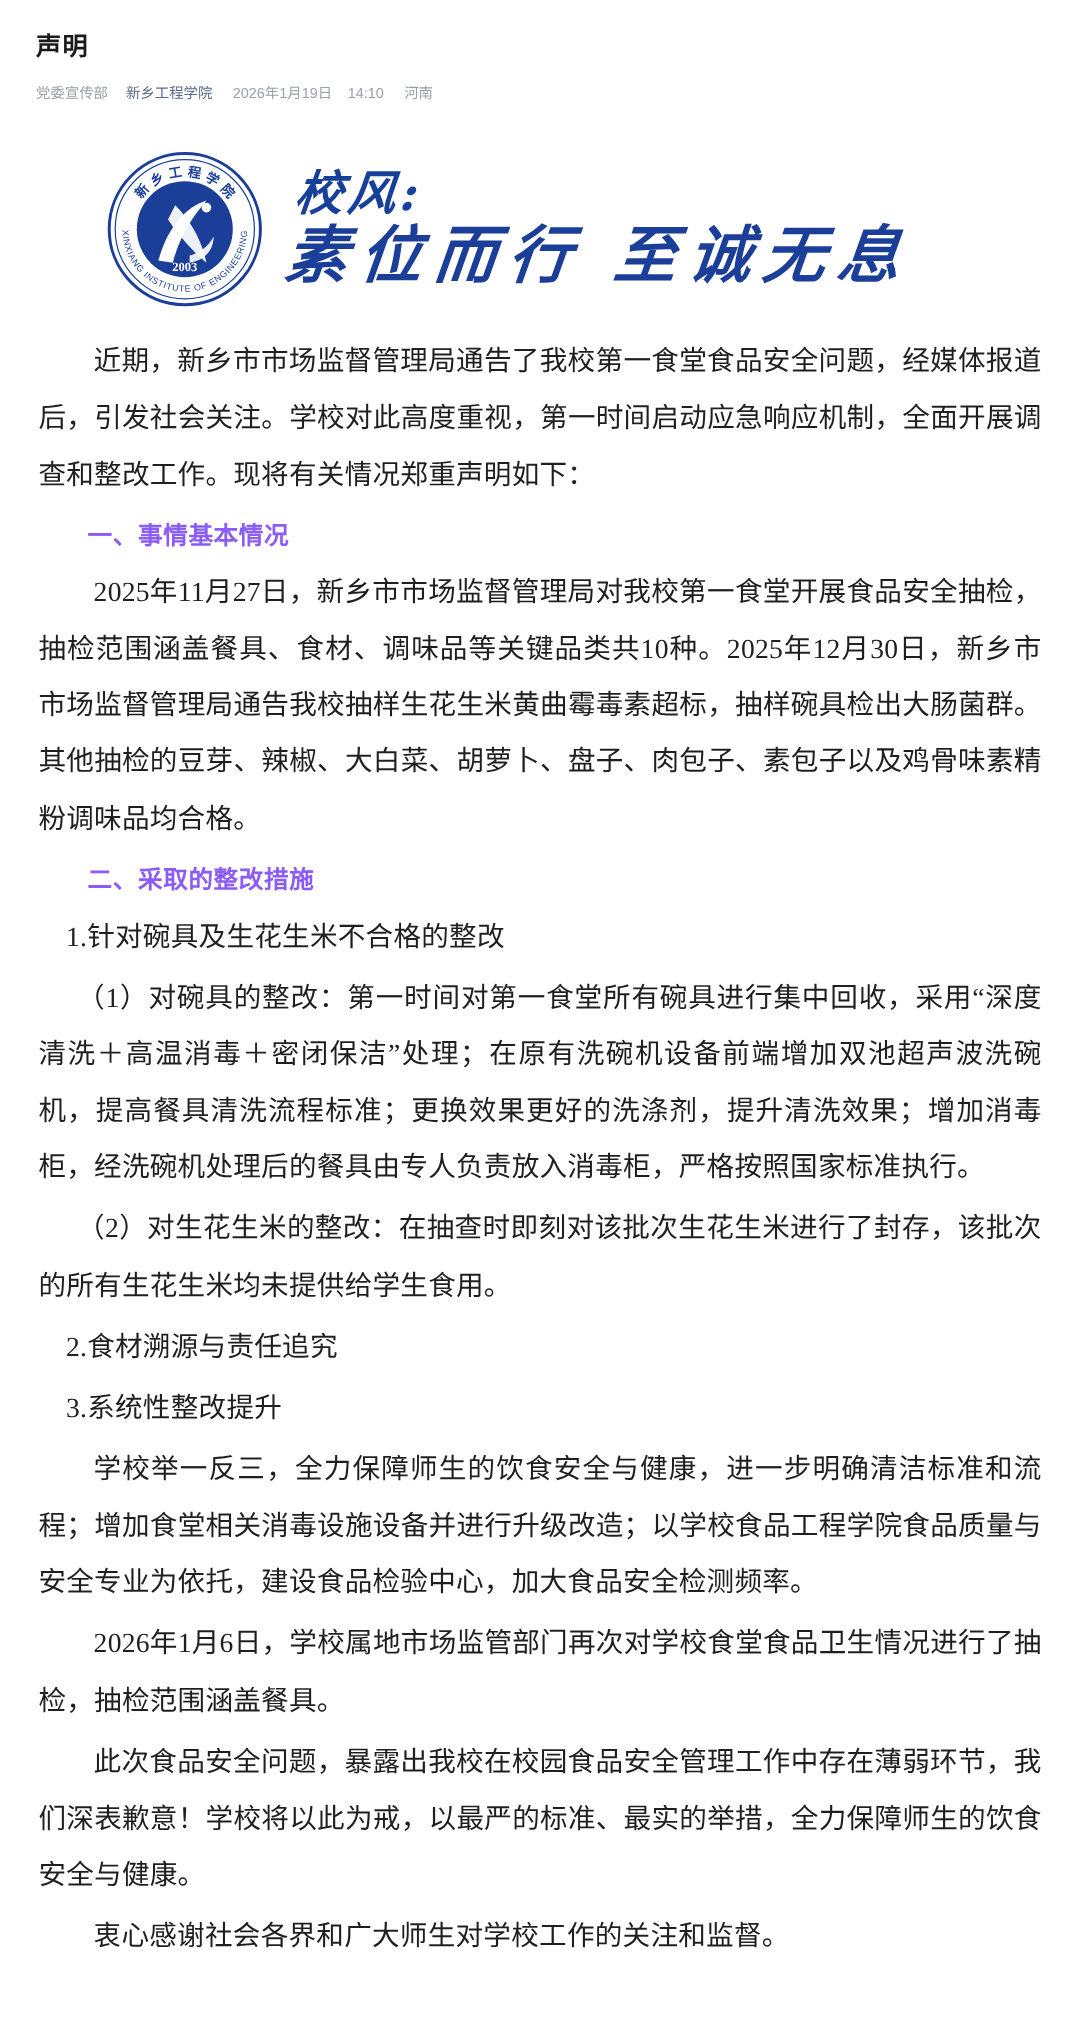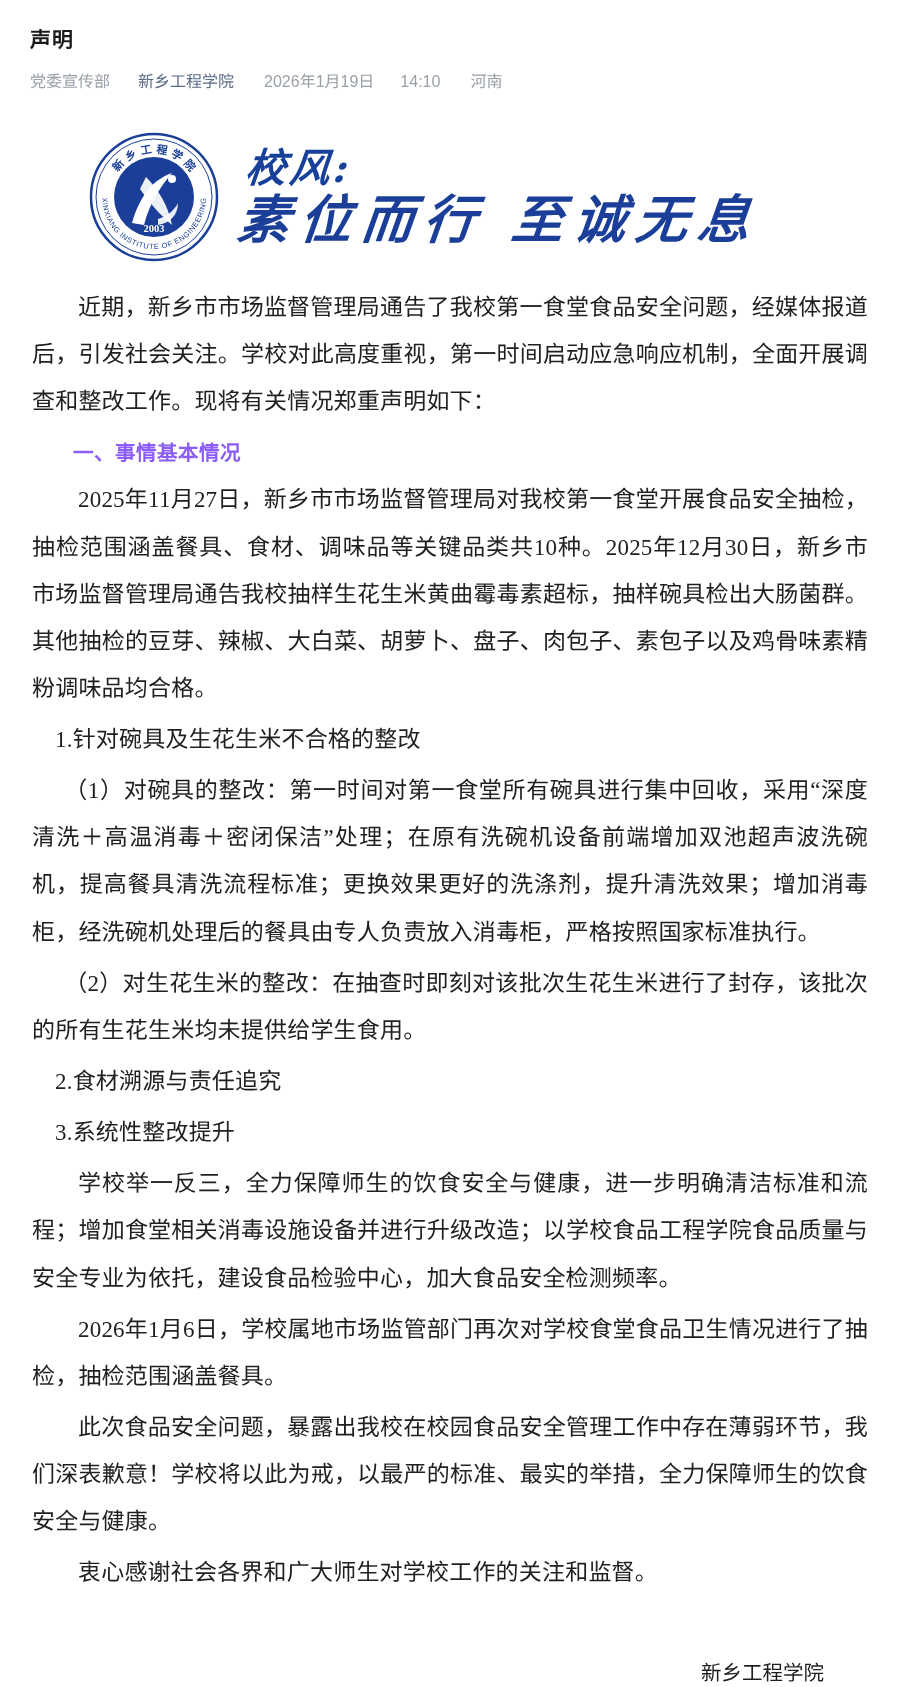--- a/index.html
+++ b/index.html
@@ -27,27 +27,27 @@
   .article-title {
     font-size: 21px;
     font-weight: bold;
     color: #1a1a1a;
     letter-spacing: 1px;
     margin: 8px 0 0 4px;
     line-height: 1.3;
   }
   .meta-line {
     margin: 16px 0 0 4px;
-    font-size: 16px;
+    font-size: 12px;
     line-height: 1.6;
     color: #8a8f99;
     display: flex;
     align-items: flex-end;
     flex-wrap: wrap;
-    gap: 16px;
+    gap: 3px;
   }
   .meta-dept { color: #9aa0a8; }
   .meta-account {
     color: #5a6b86;
     margin-left: 12px;
   }
   .meta-date { color: #9aa0a8; margin-left: 14px; }
   .meta-time { color: #9aa0a8; margin-left: 10px; }
   .meta-region { color: #9aa0a8; margin-left: 14px; }
 
@@ -183,20 +183,21 @@
     </div>
   </div>
 
   <div class="content">
 
     <p class="para indent2">近期，新乡市市场监督管理局通告了我校第一食堂食品安全问题，经媒体报道后，引发社会关注。学校对此高度重视，第一时间启动应急响应机制，全面开展调查和整改工作。现将有关情况郑重声明如下：</p>
 
     <p class="heading">一、事情基本情况</p>
     <p class="para indent2">2025年11月27日，新乡市市场监督管理局对我校第一食堂开展食品安全抽检，抽检范围涵盖餐具、食材、调味品等关键品类共10种。2025年12月30日，新乡市市场监督管理局通告我校抽样生花生米黄曲霉毒素超标，抽样碗具检出大肠菌群。其他抽检的豆芽、辣椒、大白菜、胡萝卜、盘子、肉包子、素包子以及鸡骨味素精粉调味品均合格。</p>
 
+    <p class="heading">二、采取的整改措施</p>
 
     <p class="para indent1">1.针对碗具及生花生米不合格的整改</p>
     <p class="para indent15">（1）对碗具的整改：第一时间对第一食堂所有碗具进行集中回收，采用“深度清洗＋高温消毒＋密闭保洁”处理；在原有洗碗机设备前端增加双池超声波洗碗机，提高餐具清洗流程标准；更换效果更好的洗涤剂，提升清洗效果；增加消毒柜，经洗碗机处理后的餐具由专人负责放入消毒柜，严格按照国家标准执行。</p>
     <p class="para indent15">（2）对生花生米的整改：在抽查时即刻对该批次生花生米进行了封存，该批次的所有生花生米均未提供给学生食用。</p>
 
     <p class="para indent1">2.食材溯源与责任追究</p>
 
     <p class="para indent1">3.系统性整改提升</p>
     <p class="para indent2">学校举一反三，全力保障师生的饮食安全与健康，进一步明确清洁标准和流程；增加食堂相关消毒设施设备并进行升级改造；以学校食品工程学院食品质量与安全专业为依托，建设食品检验中心，加大食品安全检测频率。</p>
 

